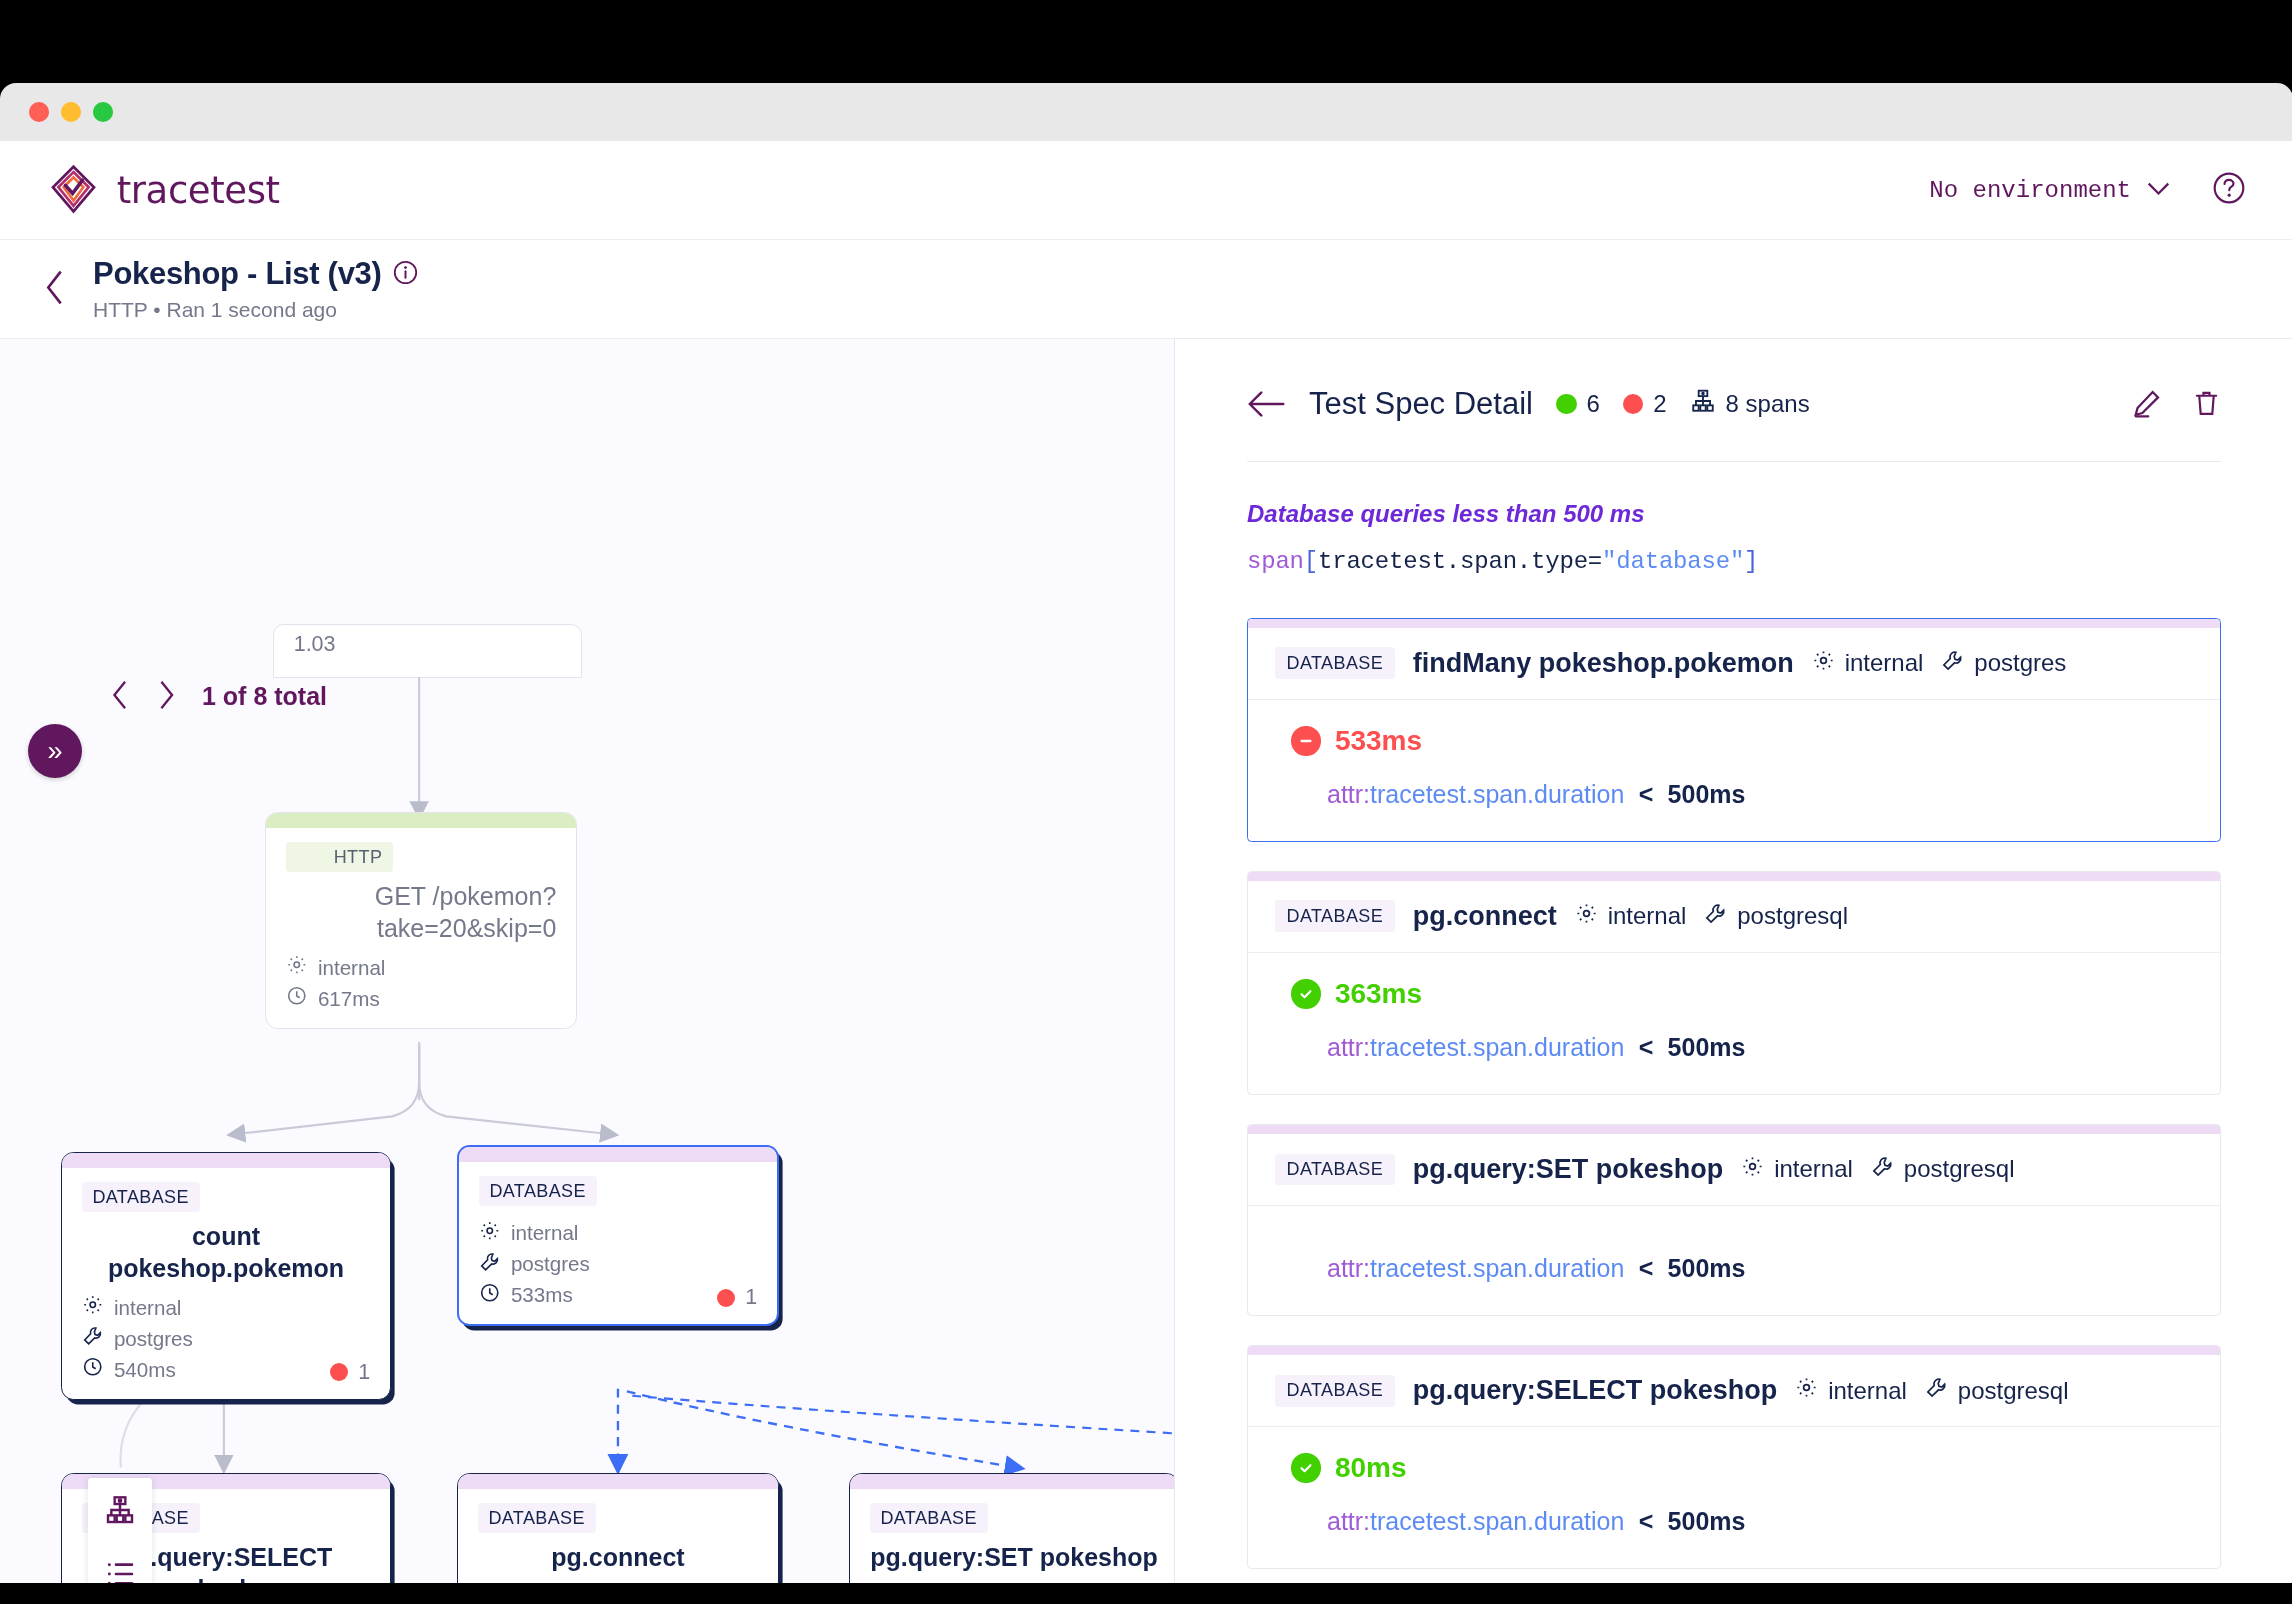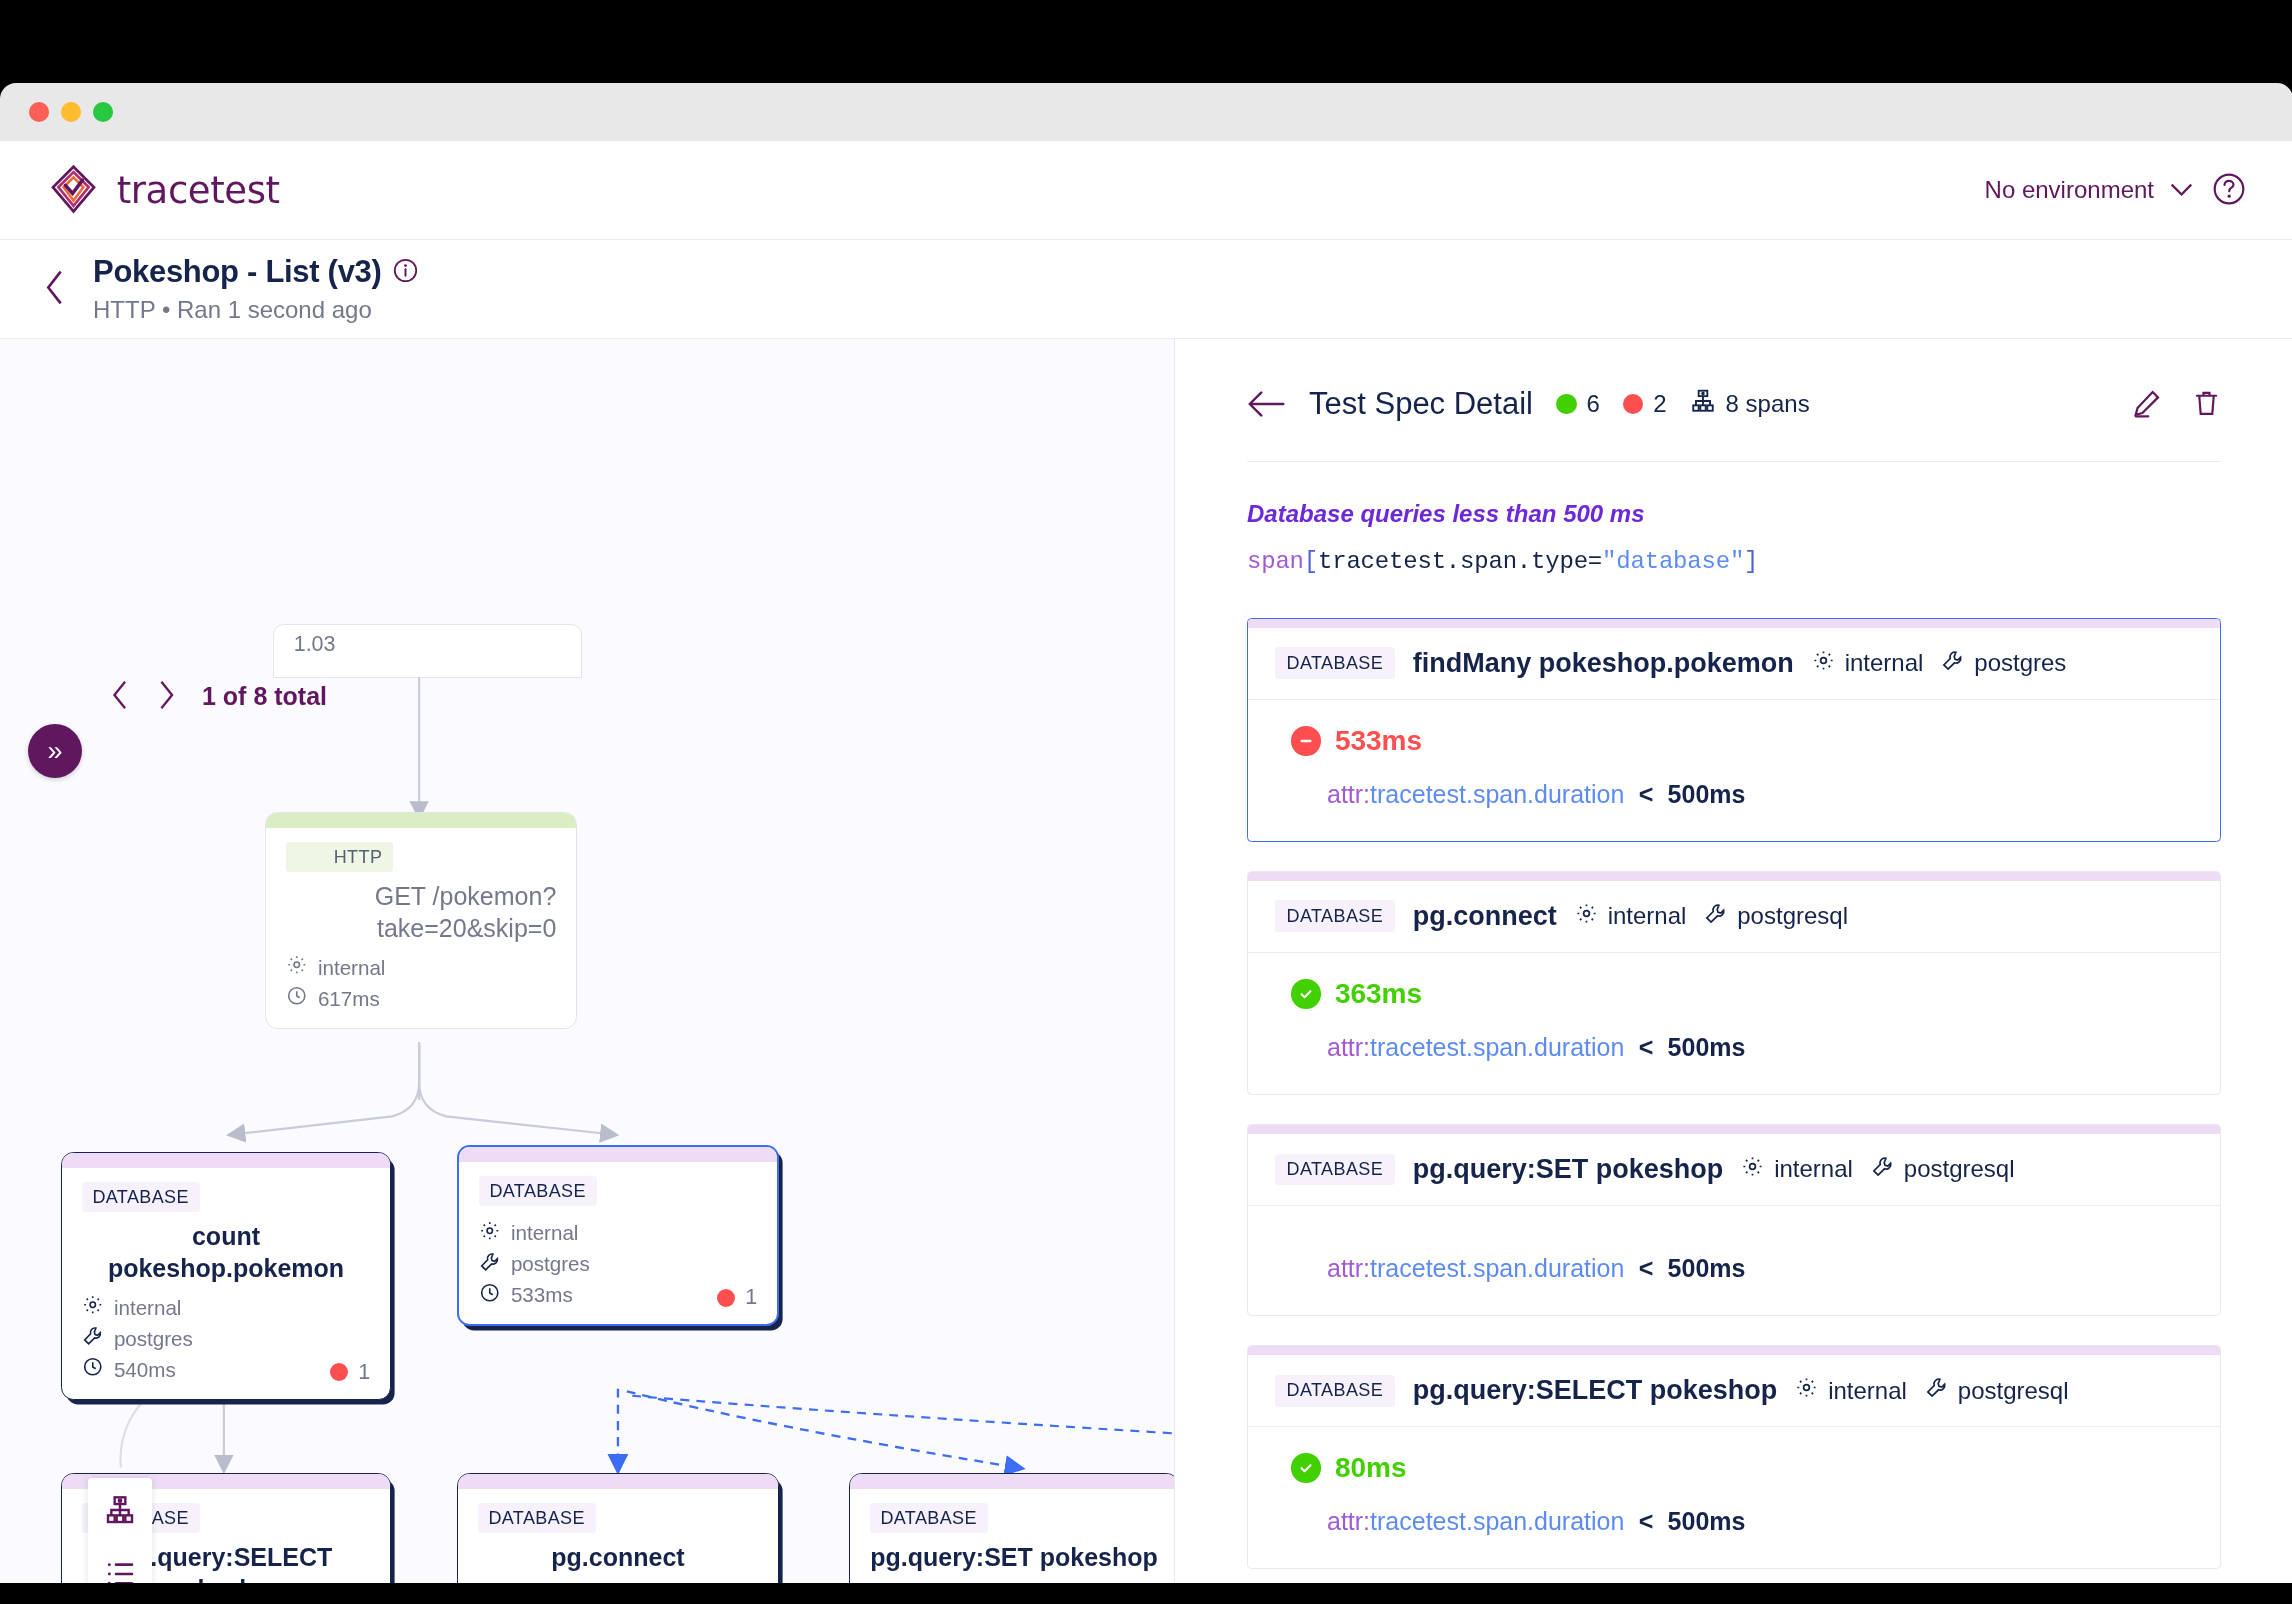--- a/index.html
+++ b/index.html
@@ -38,39 +38,39 @@
     background: #fff; border-bottom: 0.9px solid #ececf1;
     display: flex; align-items: center;
   }
   .brand { display: flex; align-items: center; gap: 19.7px; margin-left: 50px; }
   .brand-word {
     font-size: 37px; color: #61175e; letter-spacing: -0.4px;
     font-family: "DejaVu Sans", sans-serif; font-weight: 400;
   }
   .topnav-right {
     margin-left: auto; margin-right: 47px;
-    display: flex; gap: 18px;
+    display: flex; gap: 41px; font-family: Liberation Mono, monospace;
   }
   .env-select {
     display: flex; align-items: center; gap: 15px;
     color: #61175e; font-size: 24px; cursor: pointer;
   }
   .help-icon { cursor: pointer; }
 
   
   .subhead {
     position: absolute; left: 0; top: 99px; width: 2293px; height: 99px;
     background: #fff; border-bottom: 0.9px solid #eceaf1;
     display: flex; align-items: center;
   }
   .back-chevron { margin-left: 43px; margin-right: 27px; cursor: pointer; }
   .title-block { display: flex; flex-direction: column; gap: 5.4px; }
   .title-row { display: flex; align-items: center; gap: 11.6px; }
   .page-title { font-size: 31px; font-weight: 700; color: #16234b; letter-spacing: -0.3px; }
-  .sub-meta { font-size: 24px; color: #74788b; }
+  .sub-meta { font-size: 21px; color: #74788b; }
 
   .tabgroup {
     position: absolute; left: 956px; top: 222px;
     display: flex; border: 0.9px solid #d9d6e3; border-radius: 4.5px; overflow: hidden;
     height: 64px; background: #fff;
   }
   .tab {
     display: flex; align-items: center; justify-content: center;
     padding: 0 39px; font-size: 25px; color: #61175e;
     border-right: 0.9px solid #d9d6e3; cursor: pointer; background: #fff;

